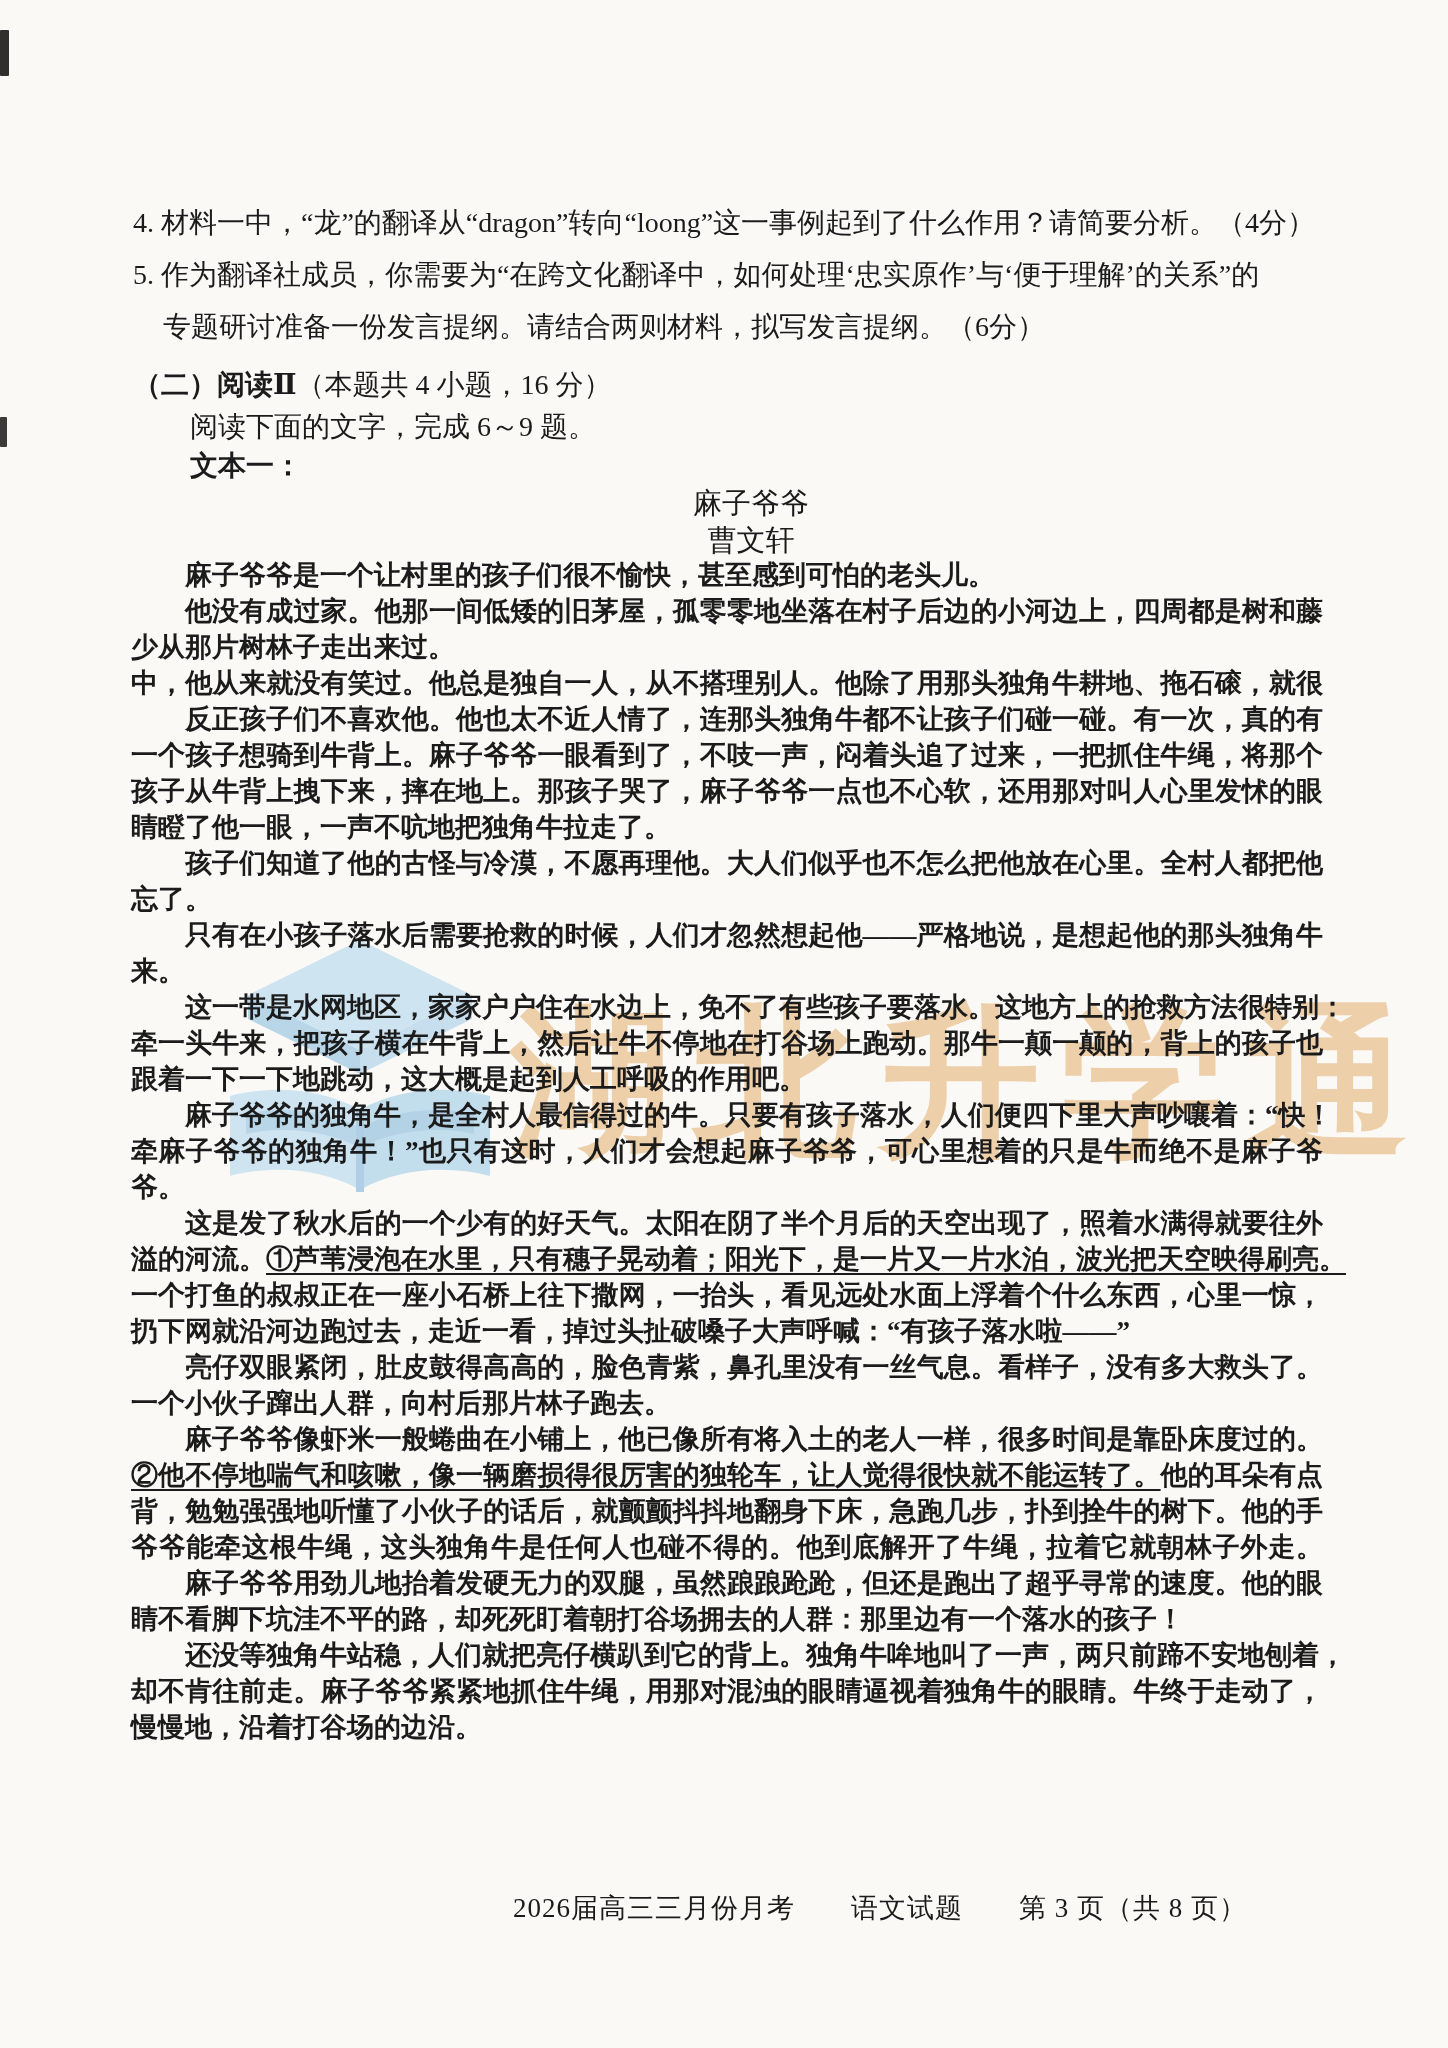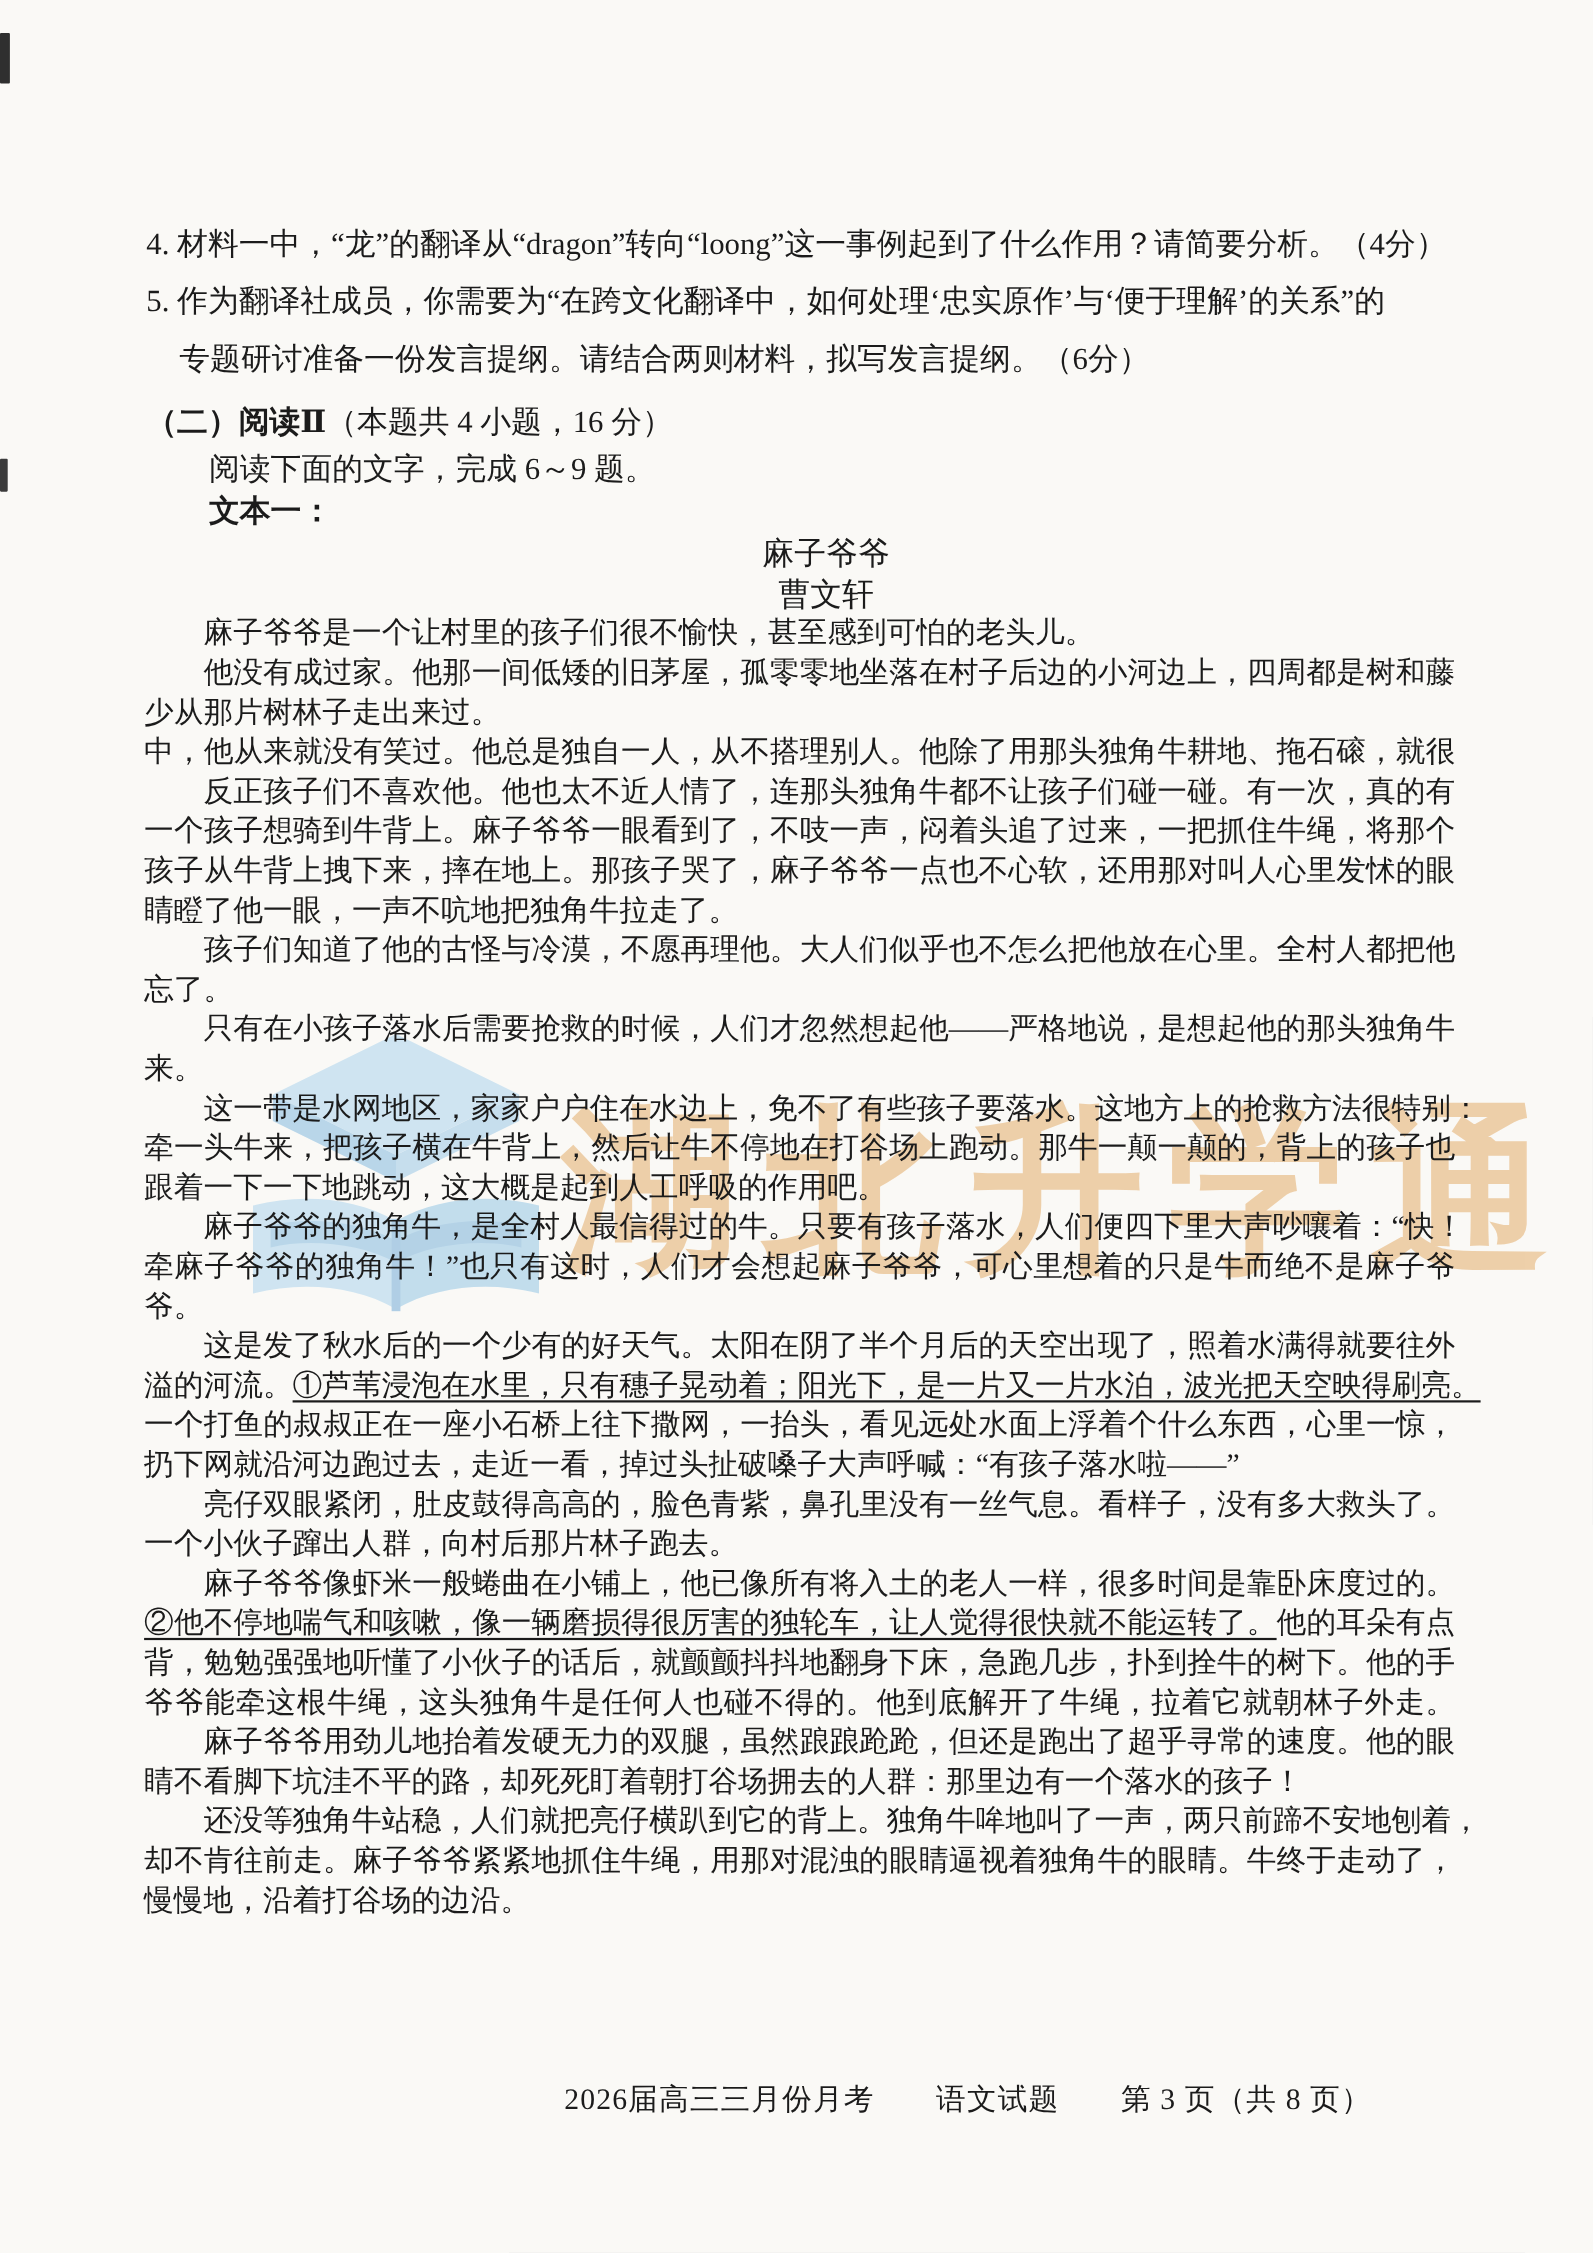--- a/index.html
+++ b/index.html
@@ -6,21 +6,21 @@
   .page{
     position:relative;width:1448px;height:2048px;margin:0 auto;
     background:#faf9f6;overflow:hidden;
     font-family:"Liberation Serif","DejaVu Serif",serif;color:#1b1b1b;
   }
   .abs{position:absolute;}
   .hl{left:133px;width:1192px;font-size:28px;line-height:34px;white-space:nowrap;}
   .bold{font-weight:bold;}
   .center-col{left:180px;width:1142px;text-align:center;font-size:29px;}
   
-  #body-text{position:absolute;left:131px;top:557px;width:1192px;}
+  #body-text{position:absolute;left:131px;top:557px;width:1192px;font-weight:bold;}
   .bl{height:36px;line-height:36px;font-size:27px;white-space:nowrap;}
   .bl.j{text-align:justify;text-align-last:justify;}
   .bl.ind{text-indent:54px;}
   .useg{text-decoration:underline;text-decoration-thickness:1.8px;text-underline-offset:5px;}
   
   #watermark{position:absolute;left:0;top:0;width:1448px;height:2048px;pointer-events:none;}
   #wm-text{
     position:absolute;left:468px;top:975px;font-size:162px;font-weight:bold;
     letter-spacing:22px;color:#e2a75f;opacity:.5;white-space:nowrap;margin-left:42px;
   }

